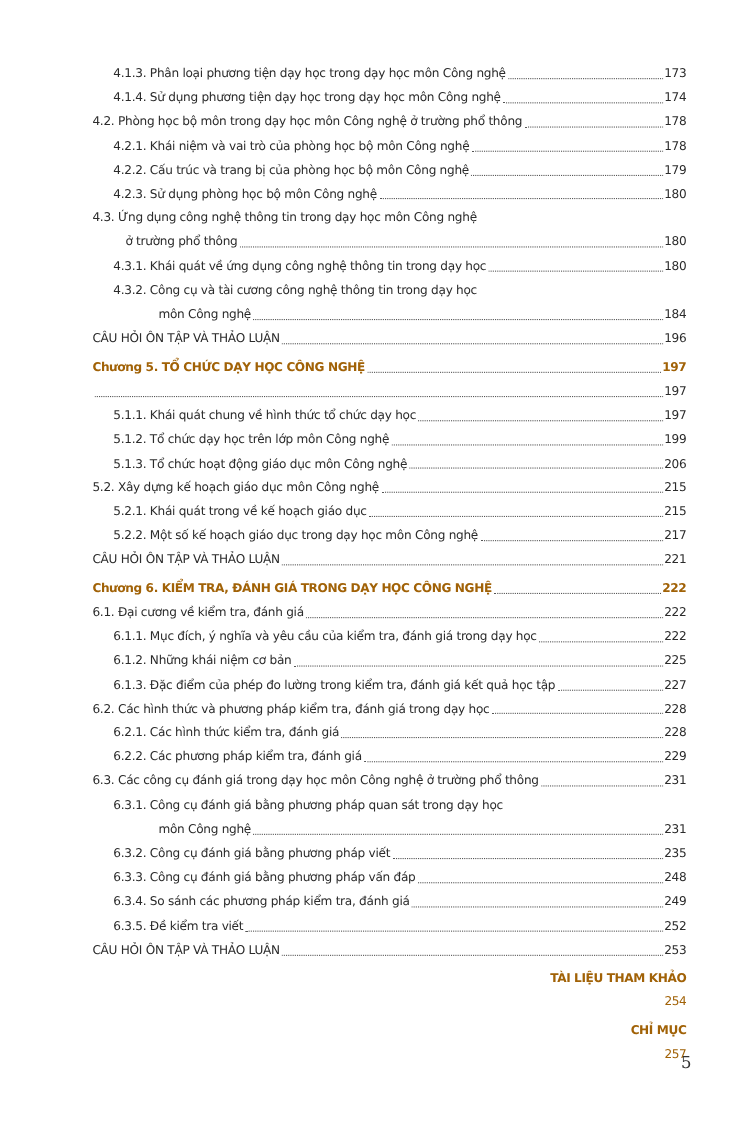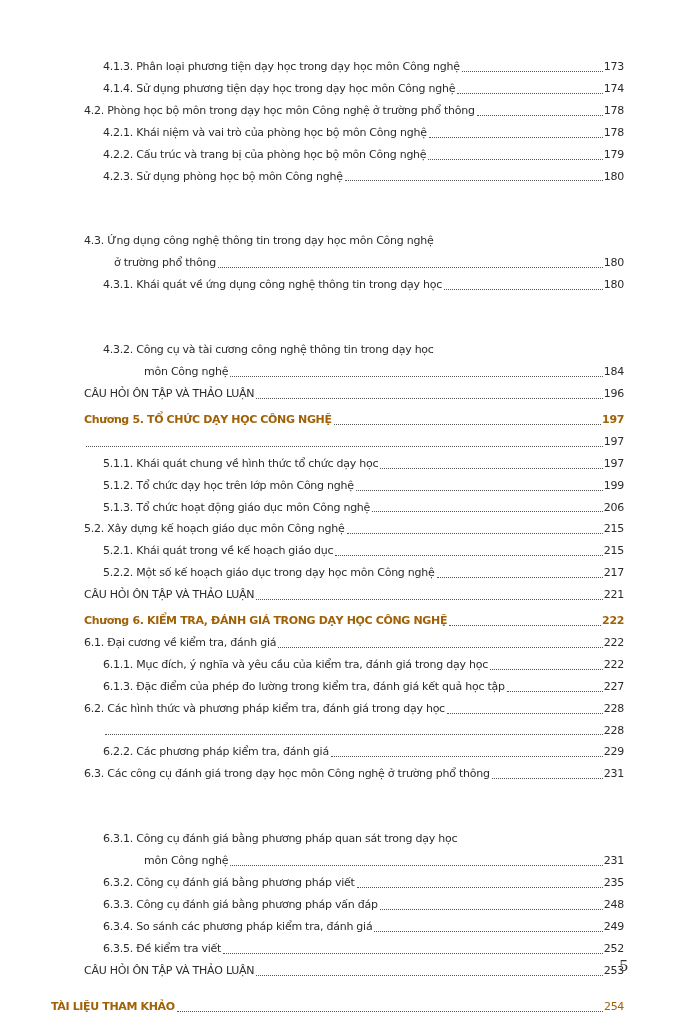--- a/index.html
+++ b/index.html
@@ -23,22 +23,22 @@
     border-bottom: 1.3px dotted #555;
   }
   .entry .p { white-space: nowrap; text-align: right; }
   .lvl-top { padding-left: 51px; }
   .lvl-1 { padding-left: 84px; }
   .lvl-2 { padding-left: 84px; }
   .lvl-3 { padding-left: 103px; }
   .bold { font-weight: bold; color: #a16207; letter-spacing: -0.35px; }
   .bold .p { font-weight: bold; }
   .chapter { margin-top: 4px; }
-  .topitem { margin-top: 14px; }
-  .multi { display: block; margin-top: 43px; }
+  .topitem { margin-top: 4px; flex-direction: column; }
+  .multi { display: block; }
   .multi .first { white-space: nowrap; display: block; }
   .multi .second { display: flex; align-items: flex-end; }
   .lvl-2.multi .second { padding-left: 30px; }
   .lvl-3.multi .second { padding-left: 41px; }
   .pagenum {
     position: absolute; left: 619px; top: 957px; font-family: "DejaVu Serif", serif;
     font-size: 15px; color: #333;
   }
 </style>
 </head>
@@ -156,30 +156,36 @@
       <span class="t">6.1. Đại cương về kiểm tra, đánh giá</span>
       <span class="dots"></span>
       <span class="p">222</span>
     </div>
   <div class="entry lvl-3">
       <span class="t">6.1.1. Mục đích, ý nghĩa và yêu cầu của kiểm tra, đánh giá trong dạy học</span>
       <span class="dots"></span>
       <span class="p">222</span>
     </div>
   <div class="entry lvl-3">
+      <span class="t">6.1.2. Những khái niệm cơ bản</span>
+      <span class="dots"></span>
+      <span class="p">225</span>
+    </div>
+  <div class="entry lvl-3">
       <span class="t">6.1.3. Đặc điểm của phép đo lường trong kiểm tra, đánh giá kết quả học tập</span>
       <span class="dots"></span>
       <span class="p">227</span>
     </div>
   <div class="entry lvl-2">
       <span class="t">6.2. Các hình thức và phương pháp kiểm tra, đánh giá trong dạy học</span>
       <span class="dots"></span>
       <span class="p">228</span>
     </div>
   <div class="entry lvl-3">
+      <span class="t">6.2.1. Các hình thức kiểm tra, đánh giá</span>
       <span class="dots"></span>
       <span class="p">228</span>
     </div>
   <div class="entry lvl-3">
       <span class="t">6.2.2. Các phương pháp kiểm tra, đánh giá</span>
       <span class="dots"></span>
       <span class="p">229</span>
     </div>
   <div class="entry lvl-2">
       <span class="t">6.3. Các công cụ đánh giá trong dạy học môn Công nghệ ở trường phổ thông</span>

